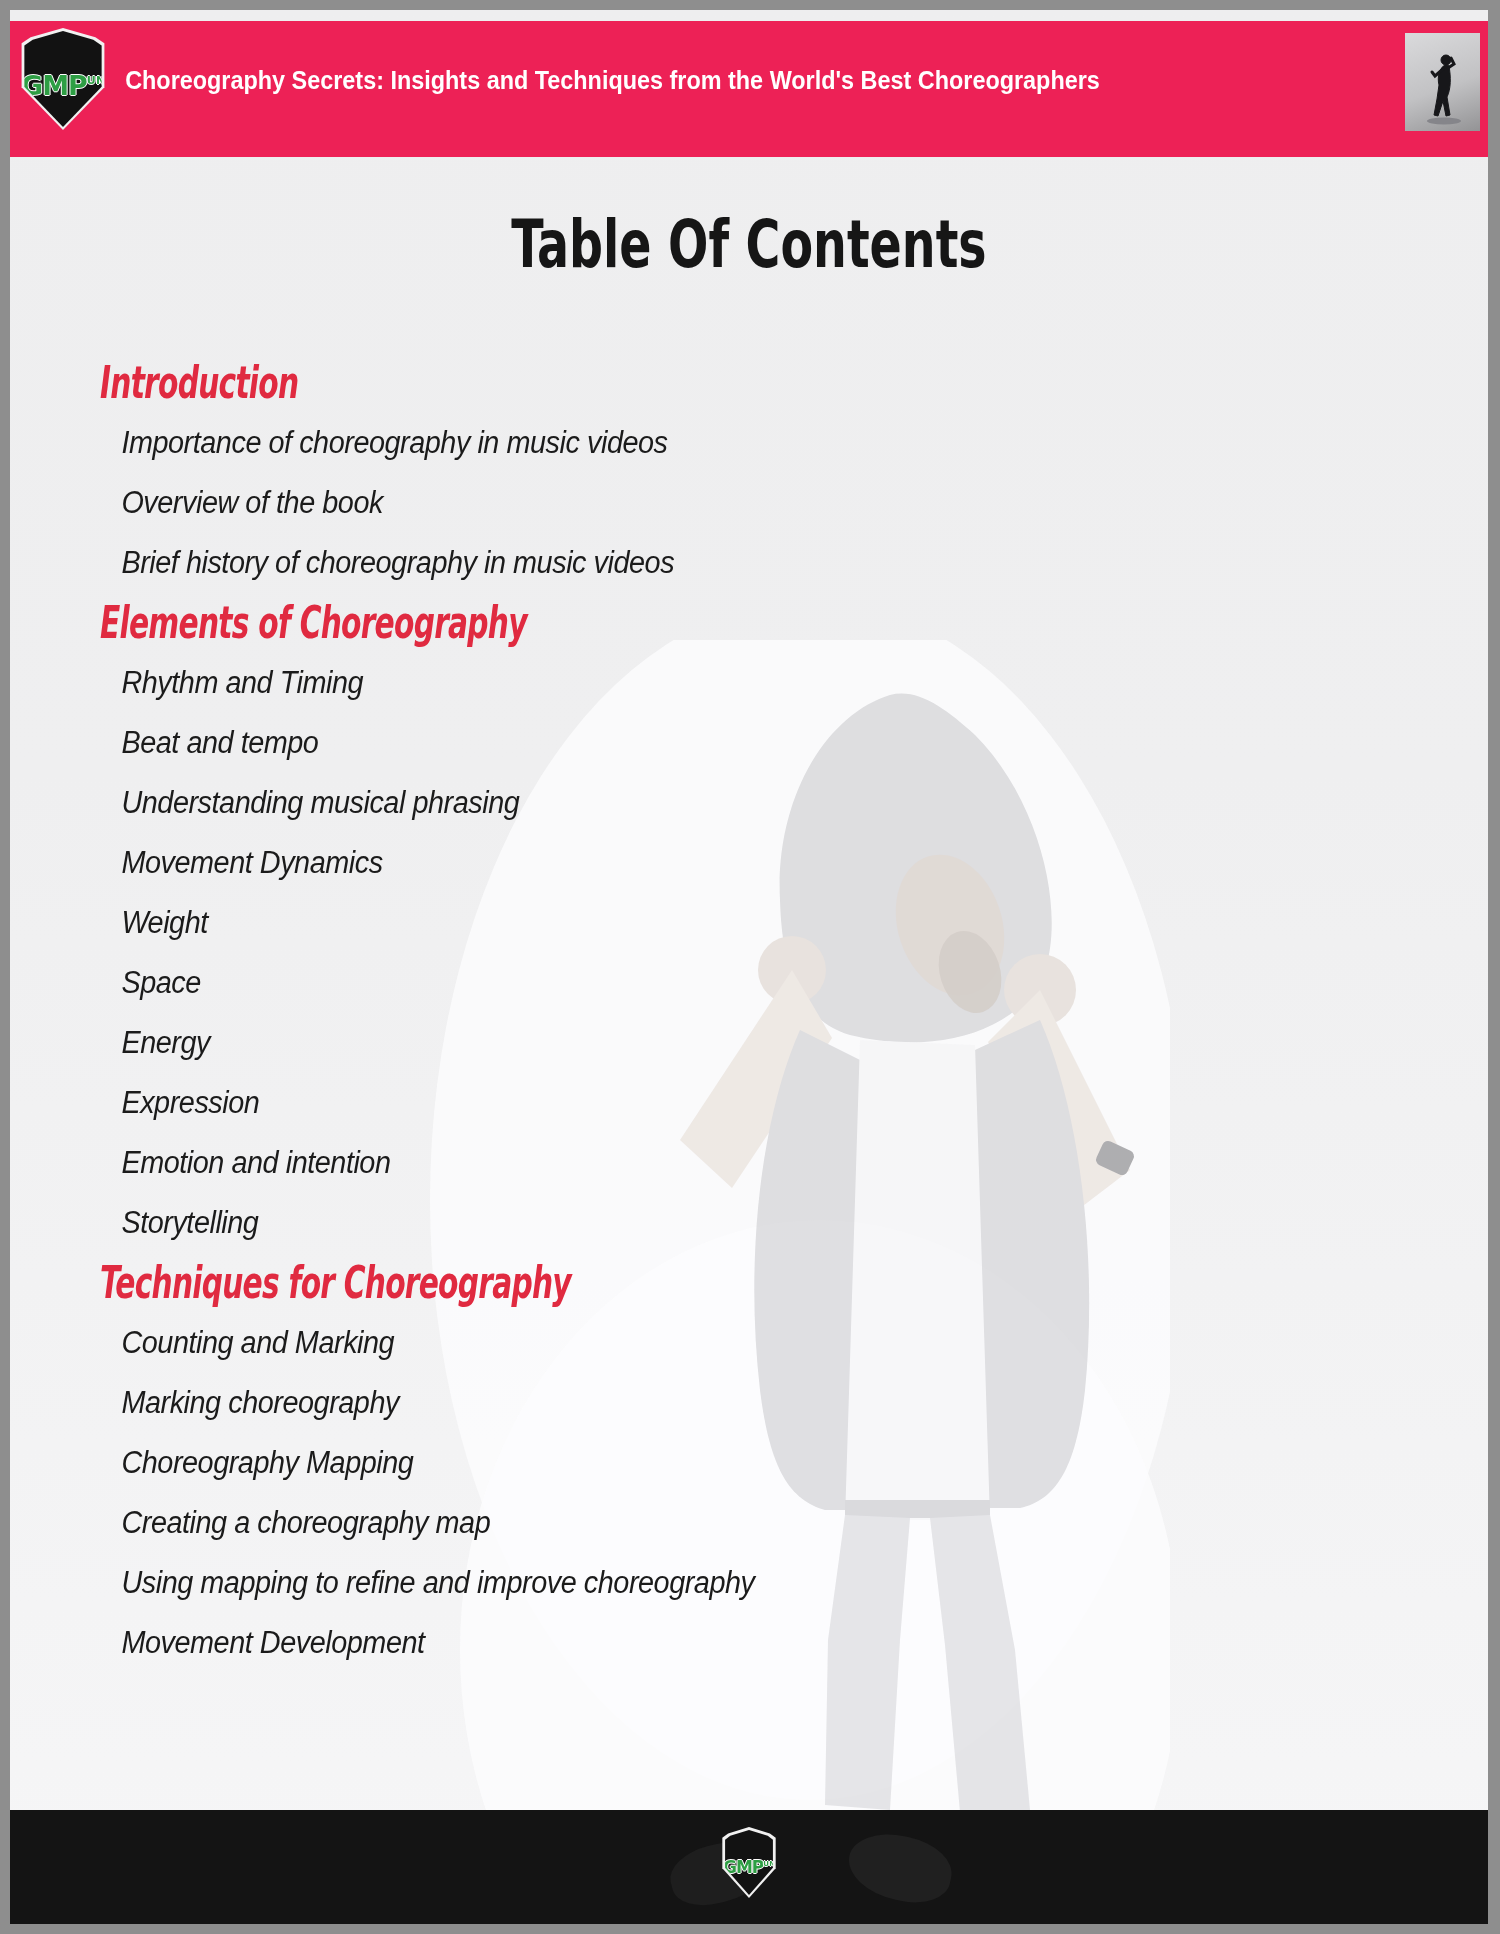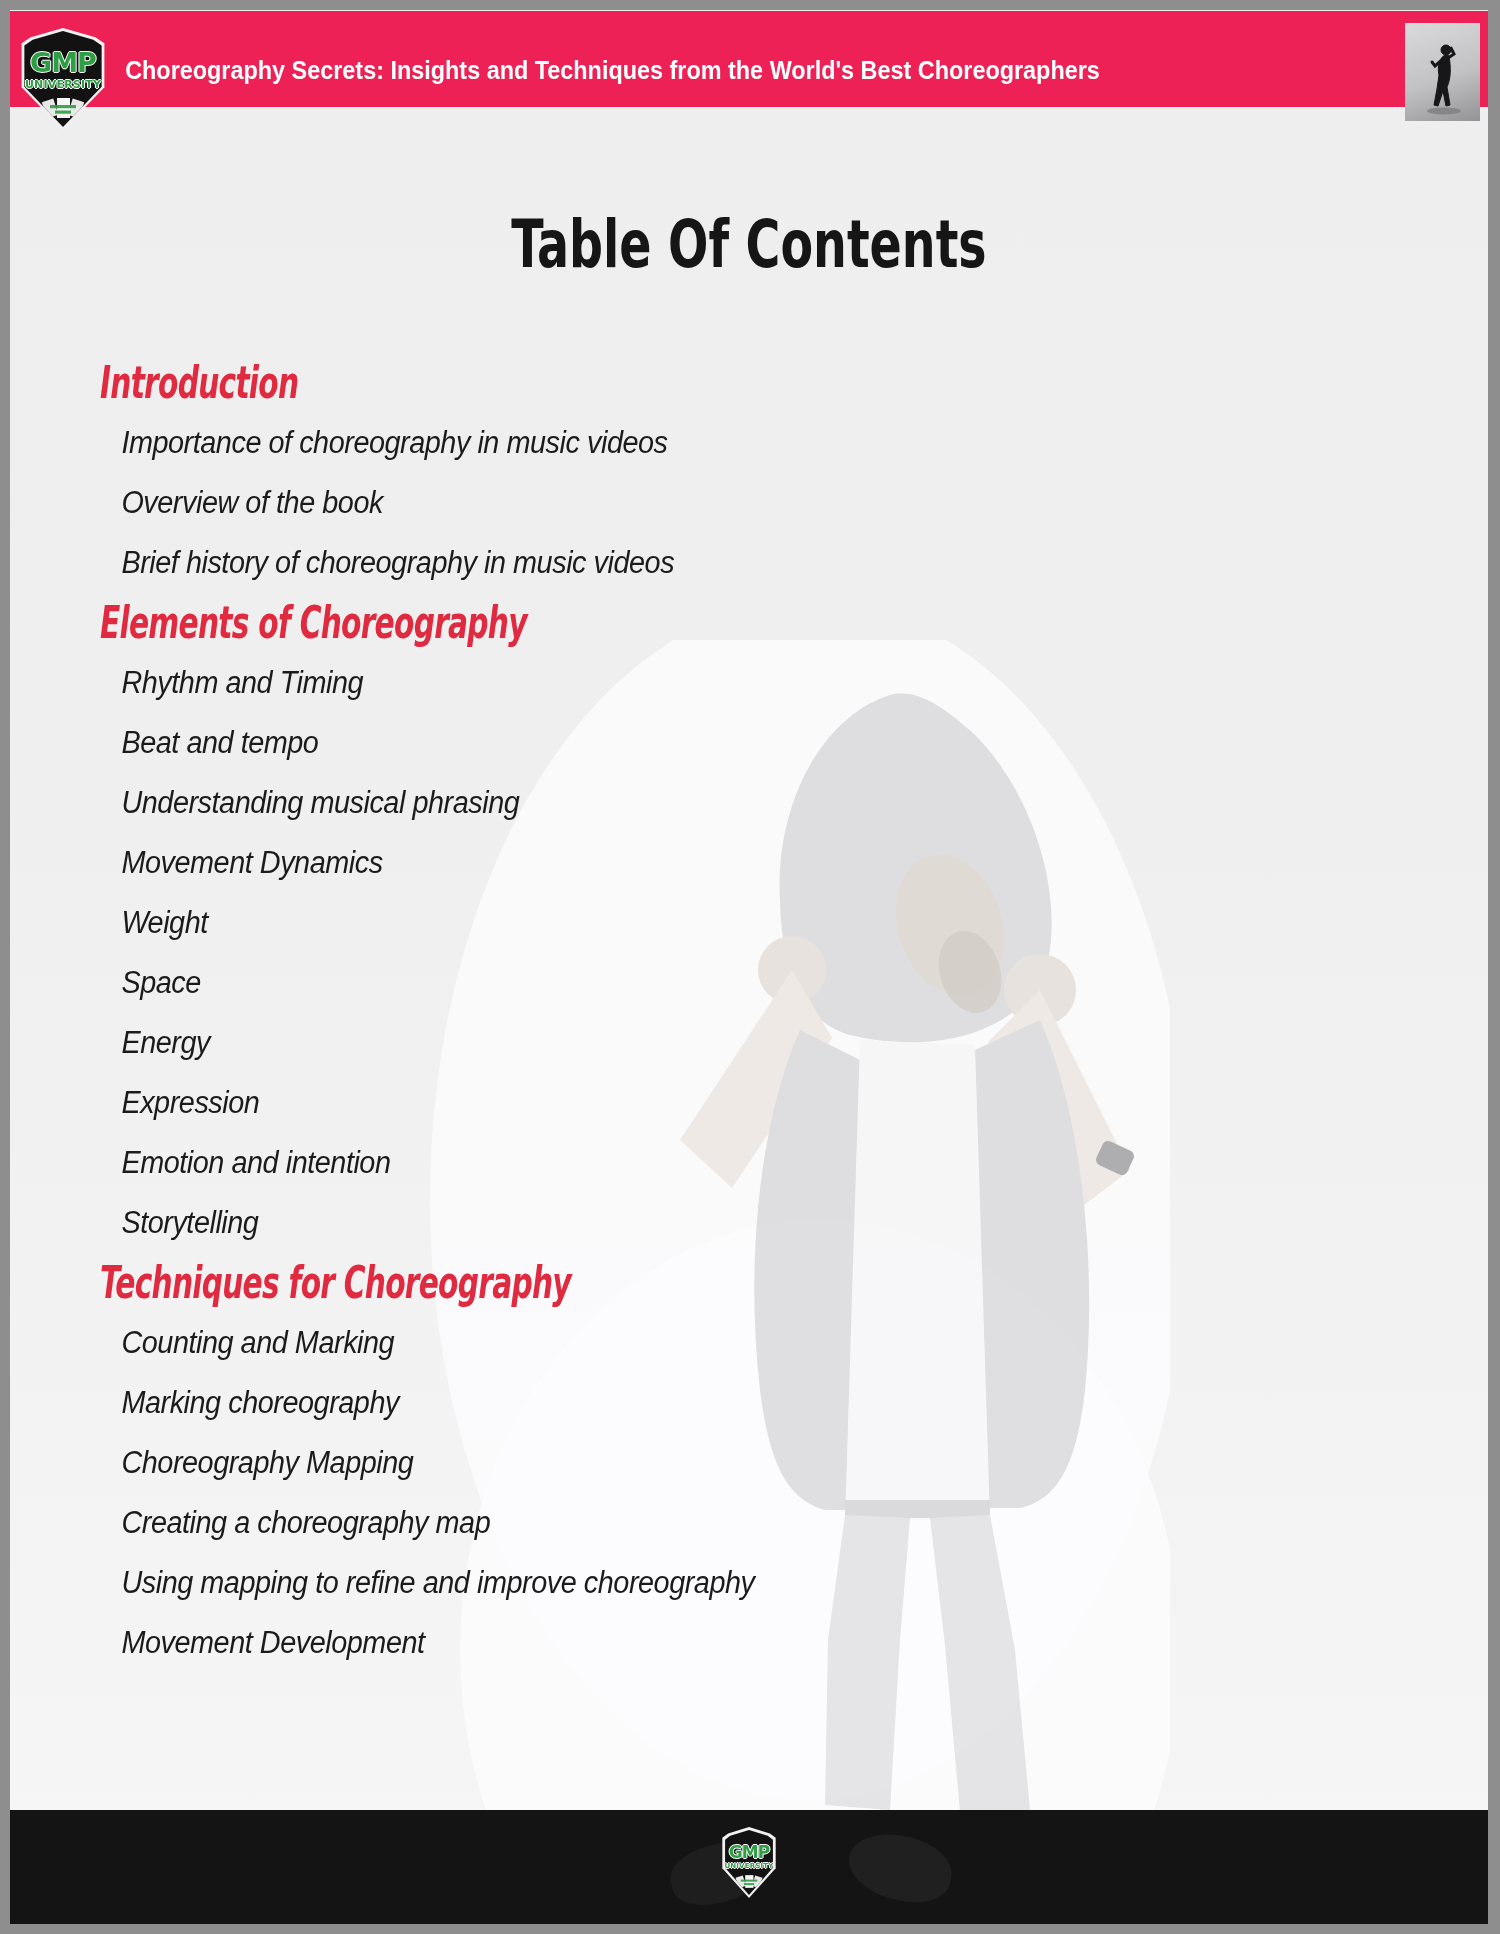--- a/index.html
+++ b/index.html
@@ -11,37 +11,37 @@
     --border:#8E8E8E;
     --ink:#1B1B1B;
   }
   *{margin:0;padding:0;box-sizing:border-box;}
   body{width:1500px;height:1934px;background:#555;font-family:"Liberation Sans",sans-serif;}
   .frame{width:1500px;height:1934px;background:var(--border);padding:10px 12px 10px 10px;}
   .page{position:relative;width:100%;height:100%;overflow:hidden;
         background:linear-gradient(180deg,#EEEEEF 0%,#EFEFF0 40%,#F3F3F4 75%,#F6F6F7 100%);}
 
   
-  .header{position:absolute;top:1px;left:0;right:0;height:96px;background:var(--pink);z-index:5;}
+  .header{position:absolute;top:11px;left:0;right:0;height:136px;background:var(--pink);z-index:5;}
   .header-title{position:absolute;top:44px;left:0;width:1205px;text-align:center;color:#FFFFFF;
         font-family:"Liberation Sans",sans-serif;font-weight:bold;font-size:26px;
         transform:scaleX(.9);transform-origin:center;white-space:nowrap;}
   .thumb{position:absolute;top:12px;left:1395px;width:75px;height:98px;overflow:hidden;
         background:linear-gradient(160deg,#DADADC 0%,#C2C2C4 55%,#939395 100%);}
   .thumb svg{display:block;width:100%;height:100%;}
 
   
   .badge{position:absolute;z-index:6;}
   .badge--header{left:8px;top:18px;width:90px;height:102px;}
   .badge--footer{left:50%;top:17px;width:58px;height:71px;margin-left:-29px;}
   .shield-outer{position:absolute;inset:0;background:#F1F1F1;
         clip-path:polygon(50% 0%,86% 9%,96% 15%,96% 58%,50% 100%,4% 58%,4% 15%,14% 9%);}
   .shield-inner{position:absolute;inset:3px;background:#121212;
         clip-path:polygon(50% 0%,86% 9%,96% 15%,96% 58%,50% 100%,4% 58%,4% 15%,14% 9%);
-        display:flex;flex-direction:column;align-items:center;justify-content:center;}
+        display:flex;flex-direction:row;align-items:center;justify-content:flex-start;}
   .badge--header .gmp-text{margin-top:14px;font-family:"DejaVu Sans",sans-serif;font-weight:bold;
         font-size:27px;line-height:24px;color:var(--green);letter-spacing:-1px;
         text-shadow:-1px 0 #fff,1px 0 #fff,0 -1px #fff,0 1px #fff;}
   .badge--header .univ-text{margin-top:3px;font-family:"DejaVu Sans",sans-serif;font-weight:bold;
         font-size:11px;color:var(--green);letter-spacing:.2px;
         text-shadow:-1px 0 #fff,1px 0 #fff,0 -1px #fff,0 1px #fff;}
   .badge--header .cards{margin-top:4px;width:44px;height:26px;}
   .badge--footer .gmp-text{margin-top:9px;font-family:"DejaVu Sans",sans-serif;font-weight:bold;
         font-size:17px;line-height:15px;color:var(--green);letter-spacing:-1px;
         text-shadow:-1px 0 #fff,1px 0 #fff,0 -1px #fff,0 1px #fff;}

